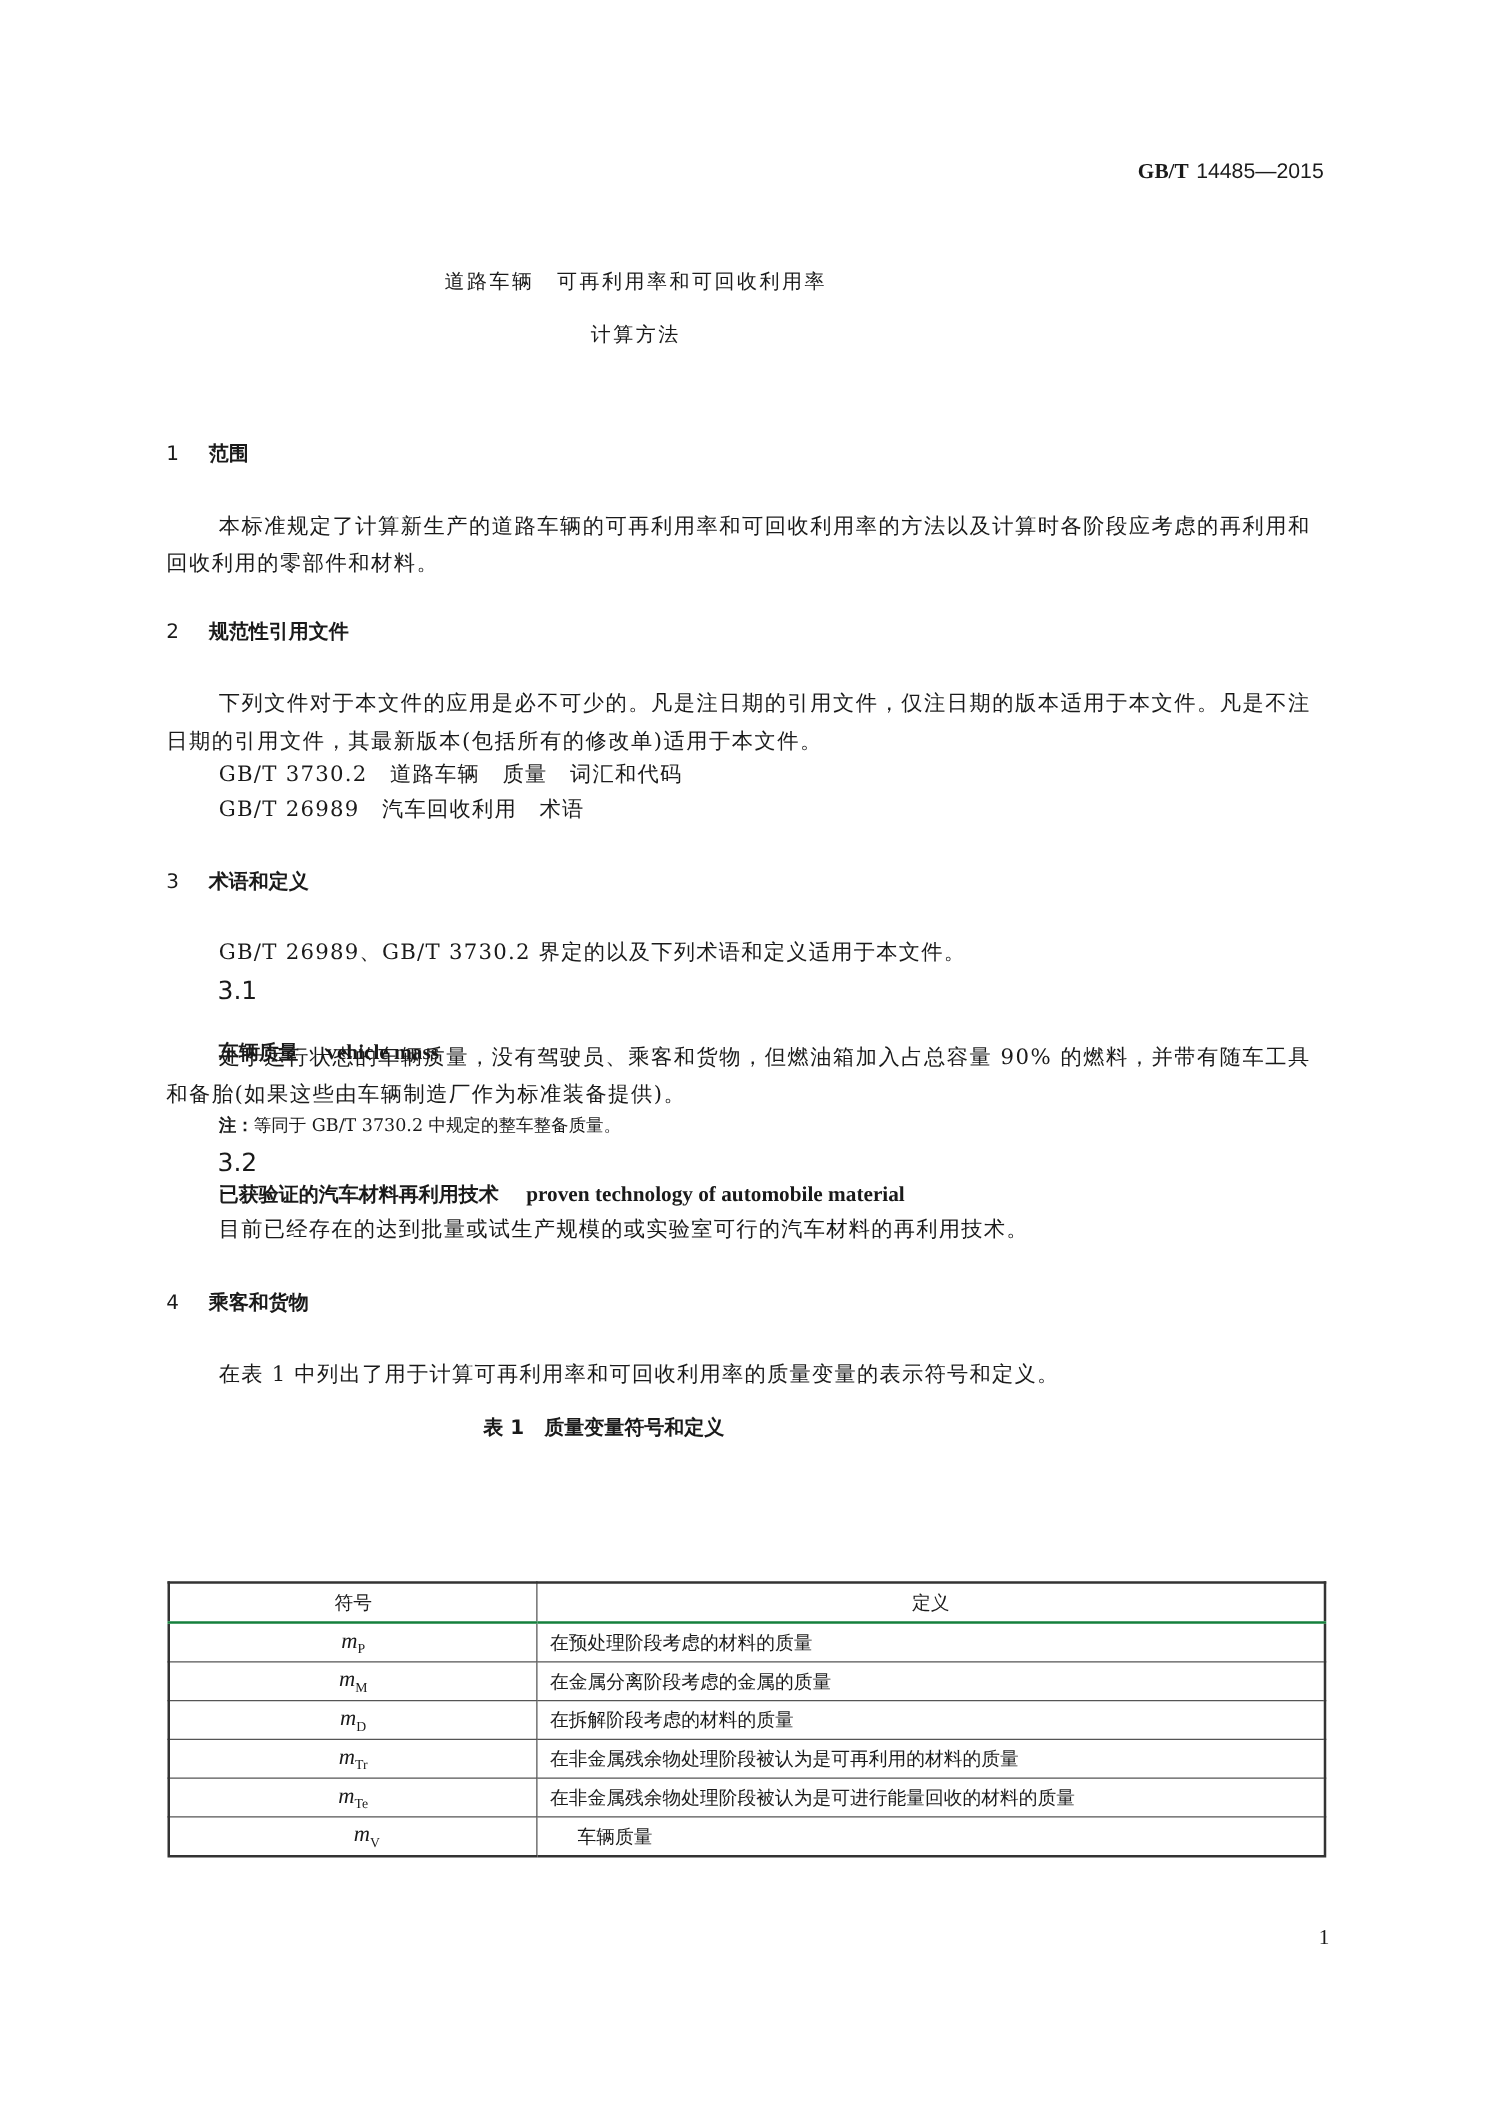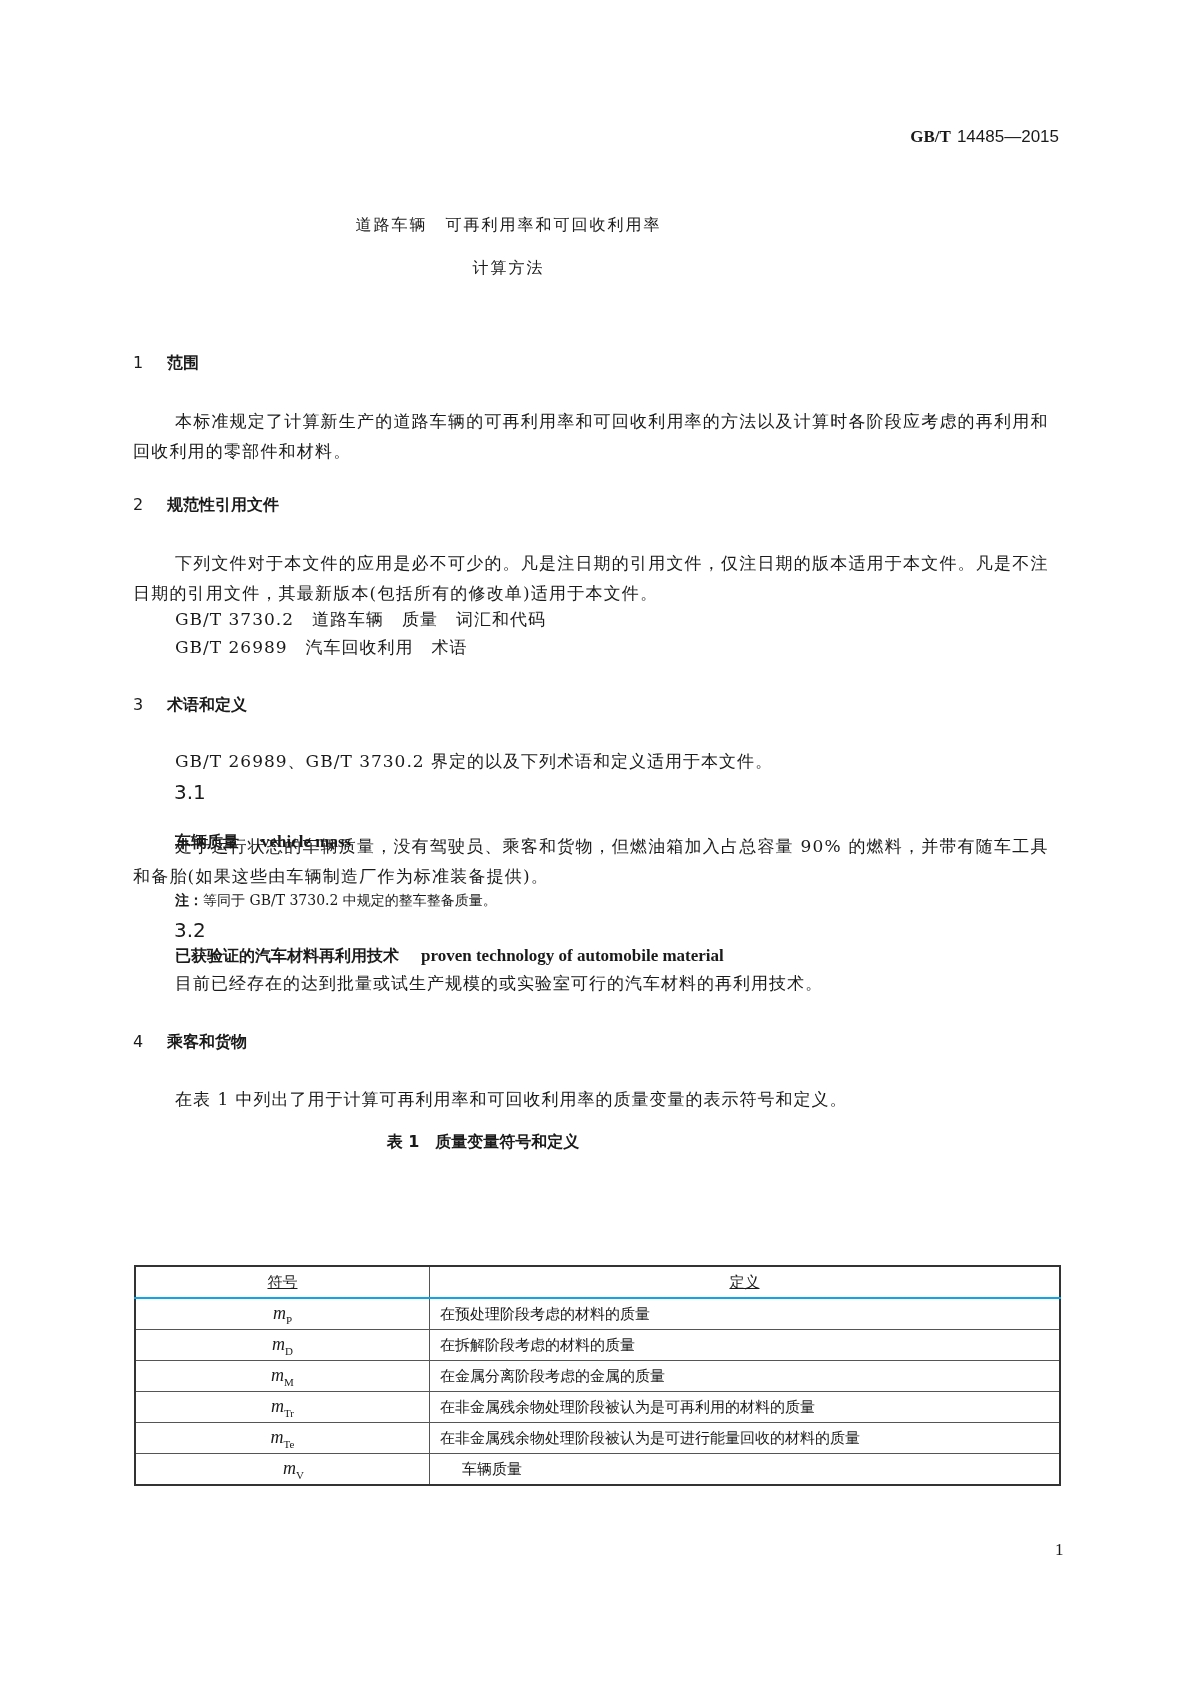--- a/index.html
+++ b/index.html
@@ -18,21 +18,21 @@
   .term { left: 175px; font-family: "DejaVu Sans", sans-serif; font-weight: bold; font-size: 16px; }
   .term .en { font-family: "Liberation Serif", serif; margin-left: 22px; font-size: 17px; }
   .note { left: 175px; font-size: 14px; }
   .note b { font-family: "DejaVu Sans", sans-serif; }
   .tcap { left: 0; width: 966px; text-align: center; font-family: "DejaVu Sans", sans-serif; font-weight: bold; font-size: 16px; }
   table.sym { position: absolute; left: 134px; top: 1265px; width: 927px; border-collapse: collapse; border: 2px solid #333; font-size: 15px; }
   table.sym td, table.sym th { border: 1px solid #555; height: 30px; padding: 0 10px; font-weight: normal; }
   table.sym th { text-align: center; }
   table.sym td.sym-cell { text-align: center; width: 251px; font-style: italic; font-family: "Liberation Serif", serif; font-size: 18px; }
   table.sym td.sym-cell sub { font-style: normal; font-size: 11px; }
-  table.sym tr.head th { border-bottom: 2px solid #0ea5e9; text-decoration: underline; }
+  table.sym tr.head th { border-bottom: 2px solid #15803d; }
   table.sym tr.last td { border-bottom: 2px solid #333; padding-left: 32px; }
   table.sym td.tnote { padding-left: 50px; height: 34px; font-size: 15px; }
   table.sym td.tnote b { font-family: "DejaVu Sans", sans-serif; }
   .page-num { left: 1055px; top: 1540px; font-size: 17px; font-family: "Liberation Serif", serif; }
 </style>
 </head>
 <body>
 
 <div class="abs std-no"><b>GB/T</b><span>14485—2015</span></div>
 
@@ -68,26 +68,26 @@
   <tbody>
       <tr class="head">
     <th>符号</th>
     <th>定义</th>
   </tr>
   <tr>
     <td class="sym-cell"><span>m</span><sub>P</sub></td>
     <td>在预处理阶段考虑的材料的质量</td>
   </tr>
   <tr>
+    <td class="sym-cell"><span>m</span><sub>M</sub></td>
+    <td>在金属分离阶段考虑的金属的质量</td>
+  </tr>
+  <tr>
     <td class="sym-cell"><span>m</span><sub>D</sub></td>
     <td>在拆解阶段考虑的材料的质量</td>
-  </tr>
-  <tr>
-    <td class="sym-cell"><span>m</span><sub>M</sub></td>
-    <td>在金属分离阶段考虑的金属的质量</td>
   </tr>
   <tr>
     <td class="sym-cell"><span>m</span><sub>Tr</sub></td>
     <td>在非金属残余物处理阶段被认为是可再利用的材料的质量</td>
   </tr>
   <tr>
     <td class="sym-cell"><span>m</span><sub>Te</sub></td>
     <td>在非金属残余物处理阶段被认为是可进行能量回收的材料的质量</td>
   </tr>
   <tr class="last">

